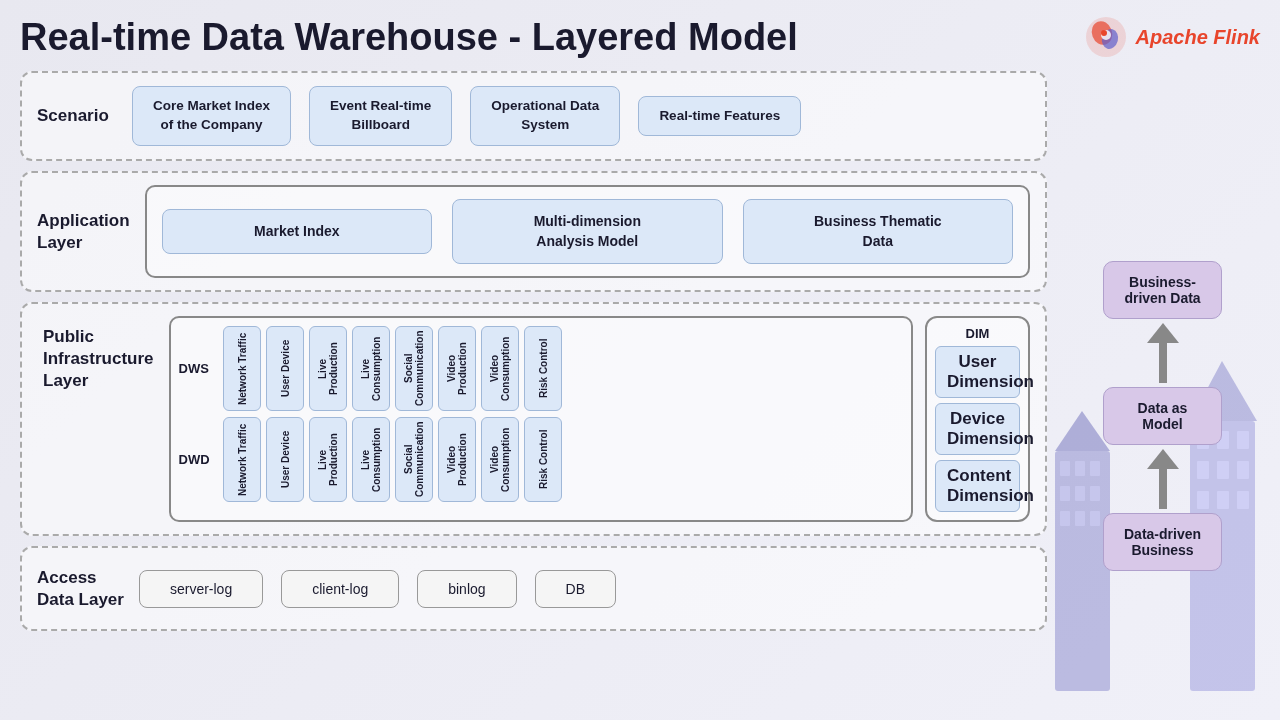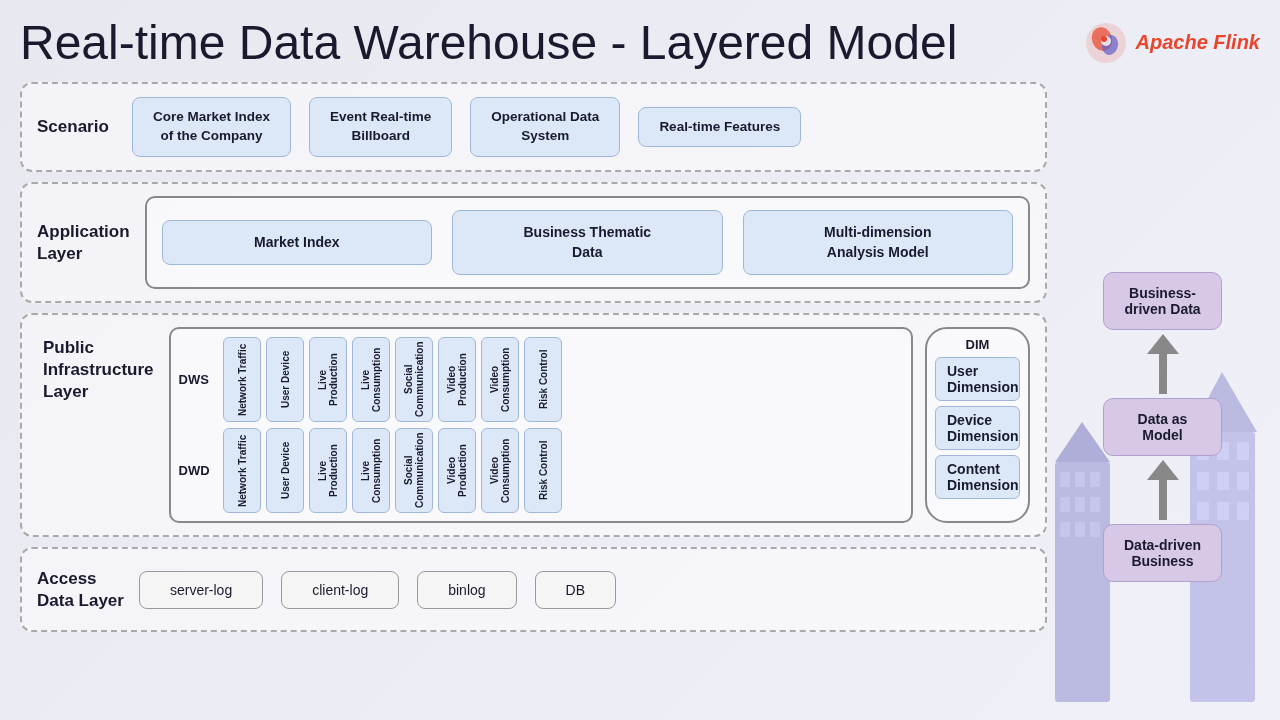--- a/index.html
+++ b/index.html
@@ -21,22 +21,22 @@
     }
 
     
     .header {
       display: flex;
       justify-content: space-between;
       align-items: center;
       margin-bottom: 12px;
     }
     .page-title {
-      font-size: 48px;
-      font-weight: 400;
+      font-size: 38px;
+      font-weight: 700;
       color: #1a1a2e;
     }
     .brand {
       display: flex;
       align-items: center;
       gap: 8px;
       font-style: italic;
     }
     .brand-logo {
       width: 44px;
@@ -200,44 +200,45 @@
       height: 85px;
       display: flex;
       align-items: center;
       justify-content: center;
     }
 
     
     .dim-section {
       width: 105px;
       border: 2px solid #888;
-      border-radius: 22px;
+      border-radius: 12px;
       background: rgba(255,255,255,0.4);
       padding: 8px;
       display: flex;
       flex-direction: column;
       align-items: center;
       gap: 5px;
     }
 
     .dim-label {
       font-size: 13px;
       font-weight: 700;
       color: #1a1a2e;
       text-align: center;
     }
 
     .dim-item {
       background: #dce8f8;
       border: 1.5px solid #a0b8d8;
       border-radius: 6px;
       padding: 5px 11px;
-      font-size: 14px;
+      font-size: 17px;
       font-weight: 600;
       color: #1a1a2e;
+      text-align: center;
       width: 100%;
     }
 
     
     .access-layer {
       min-height: 85px;
     }
 
     .access-items {
       display: flex;
@@ -342,22 +343,22 @@
           <div class="scenario-item">Event Real-time<br>Billboard</div>
           <div class="scenario-item">Operational Data<br>System</div>
           <div class="scenario-item">Real-time Features</div>
         </div>
       </div>
 
       <div class="layer-box app-layer">
         <div class="layer-label">Application<br>Layer</div>
         <div class="app-inner">
           <div class="app-item">Market Index</div>
+          <div class="app-item">Multi-dimension<br>Analysis Model</div>
           <div class="app-item">Business Thematic<br>Data</div>
-          <div class="app-item">Multi-dimension<br>Analysis Model</div>
         </div>
       </div>
 
       <div class="layer-box infra-layer">
         <div class="layer-label infra-label">Public<br>Infrastructure<br>Layer</div>
         <div class="infra-inner">
 
           <div class="dws-dwd-section">
 
             <div class="dws-row">

